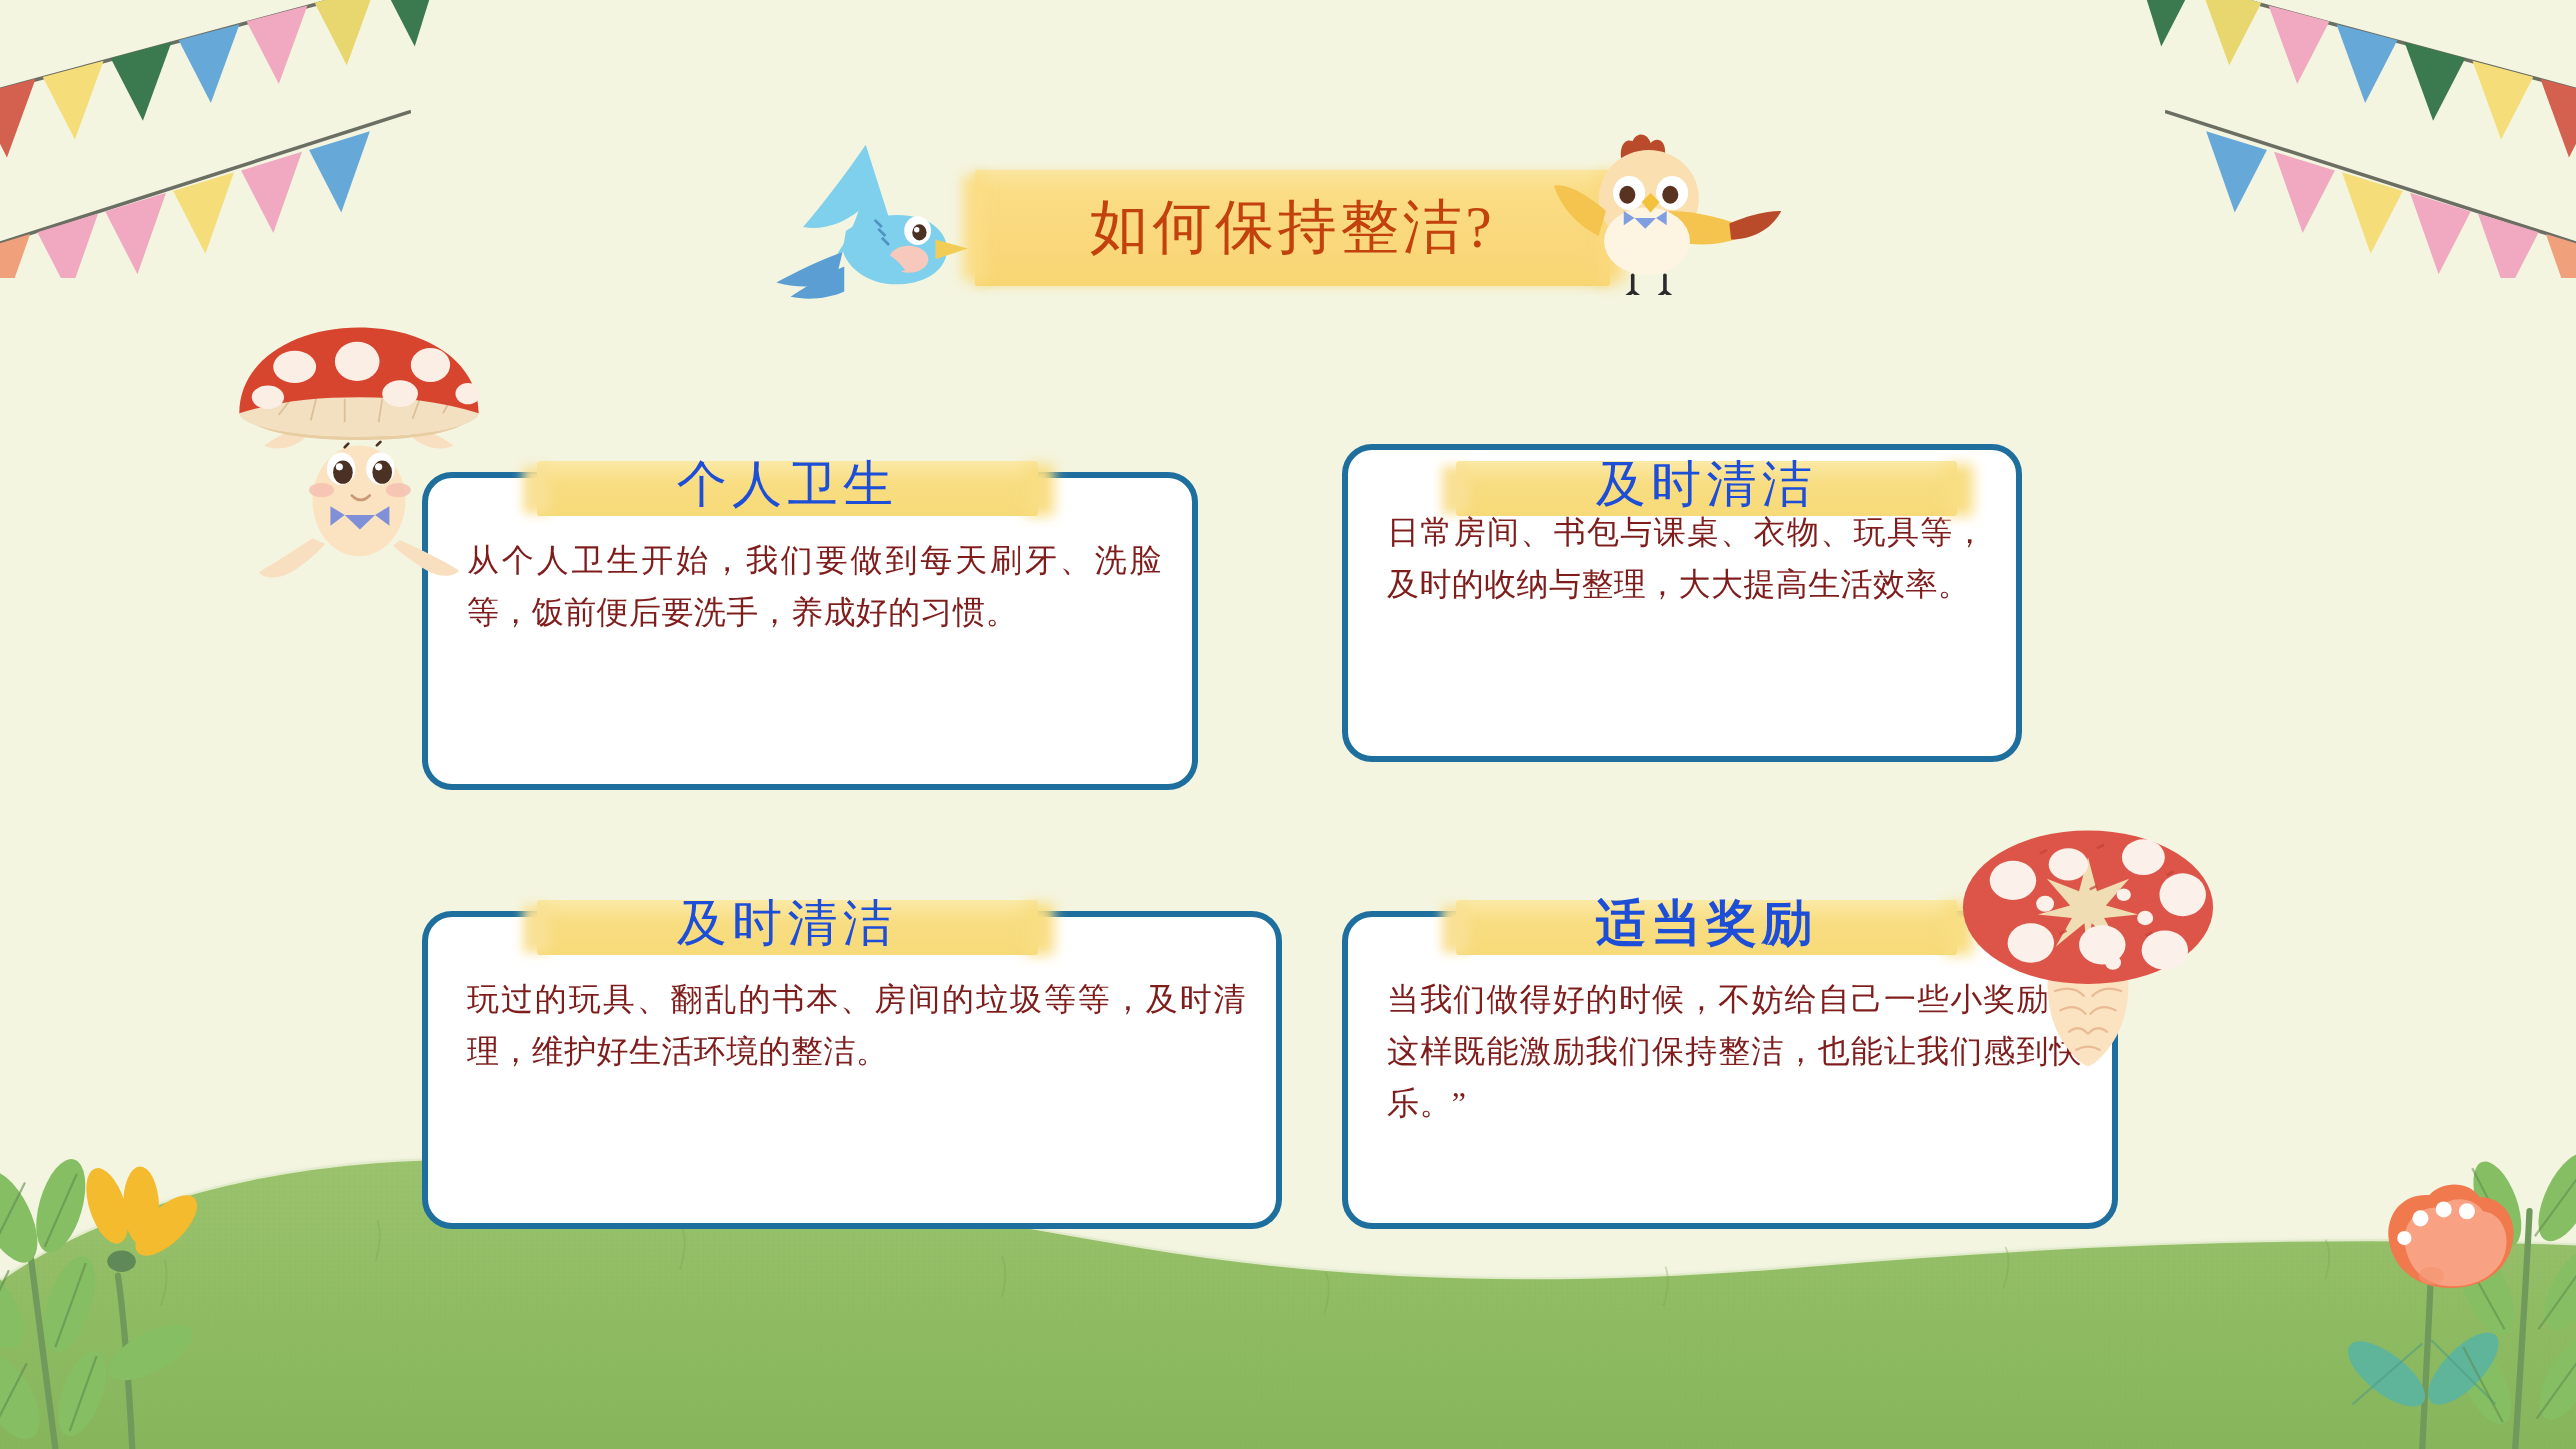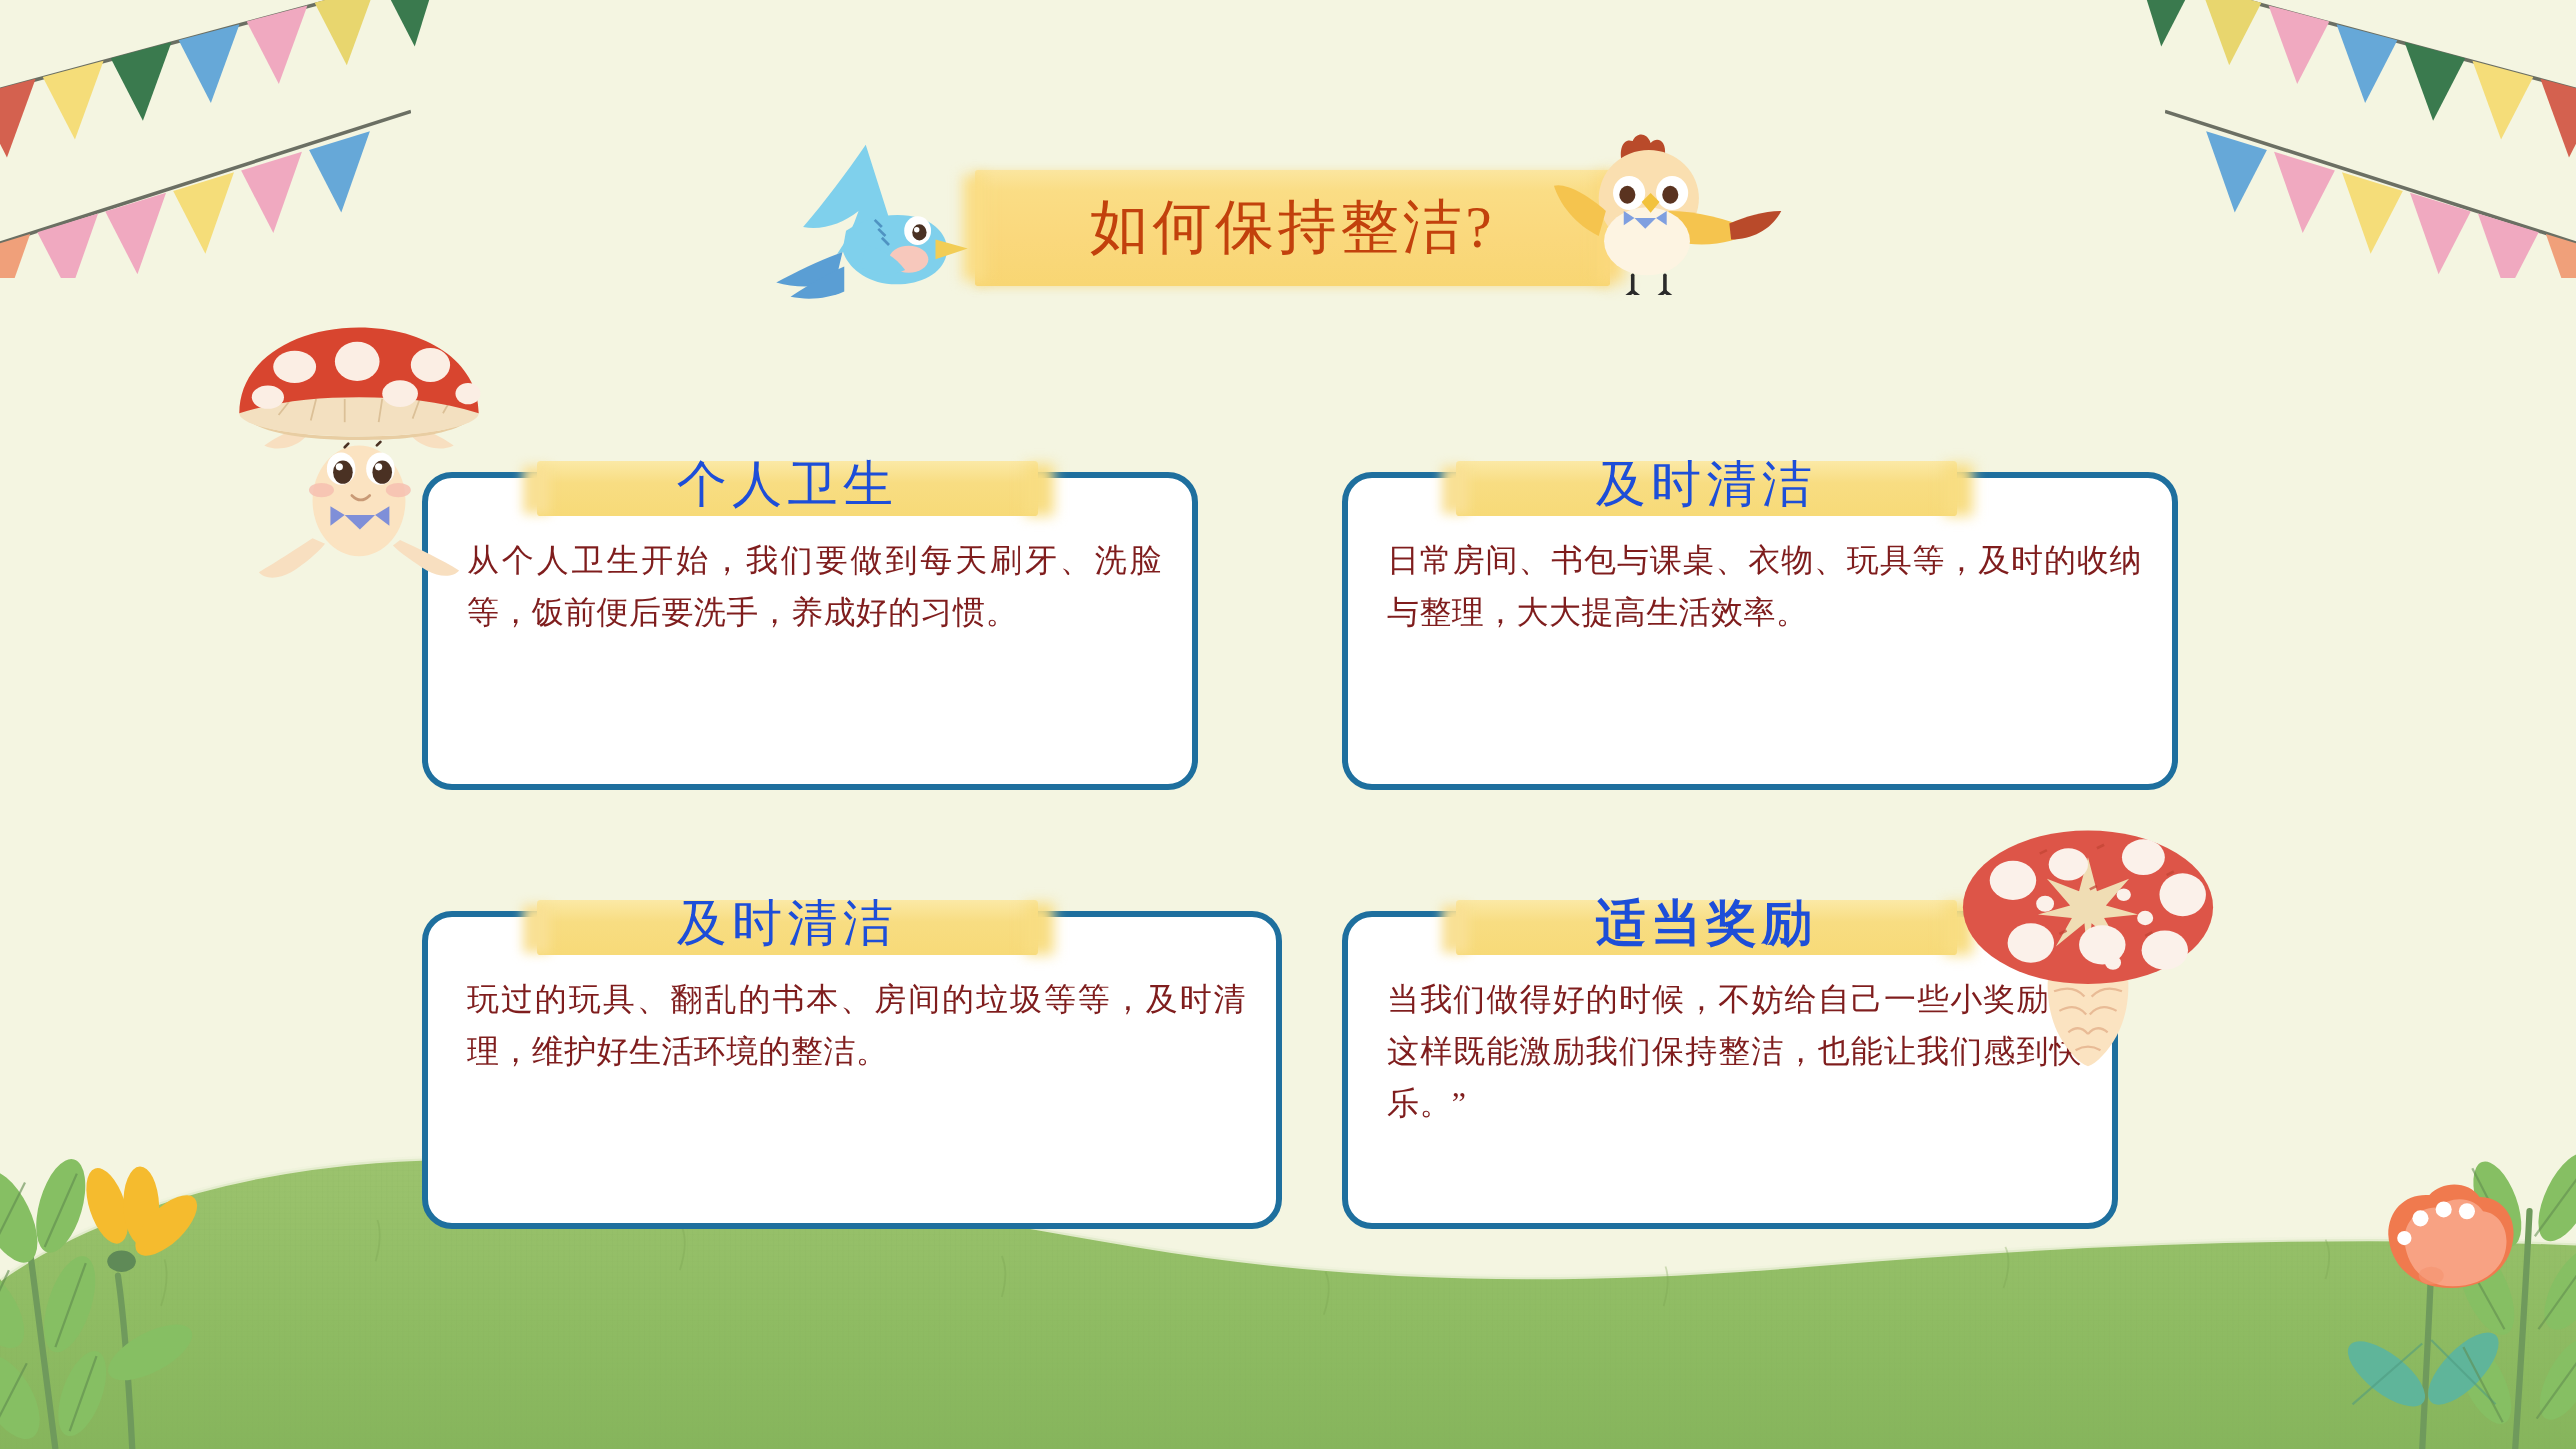--- a/index.html
+++ b/index.html
@@ -79,21 +79,21 @@
 
   
   .card {
     position:absolute;
     background:#ffffff;
     border:6.3px solid #1e6f9e;
     border-radius:30px;
     z-index:3;
   }
   #card-1 { left:422px;  top:472px;  width:776px; height:318px; }
-  #card-2 { left:1342px; top:472px;  width:836px; height:318px; }
+  #card-2 { left:1342px; top:444px;  width:680px; height:318px; }
   #card-3 { left:422px;  top:911px; width:860px; height:318px; }
   #card-4 { left:1342px; top:911px; width:776px; height:318px; }
 
   .card-body {
     position:absolute;
     left:39px; right:30px; top:57px;
     font-size:32px;
     line-height:1.62;
     color:#7f1d1d;
     font-family:Liberation Serif, serif;

